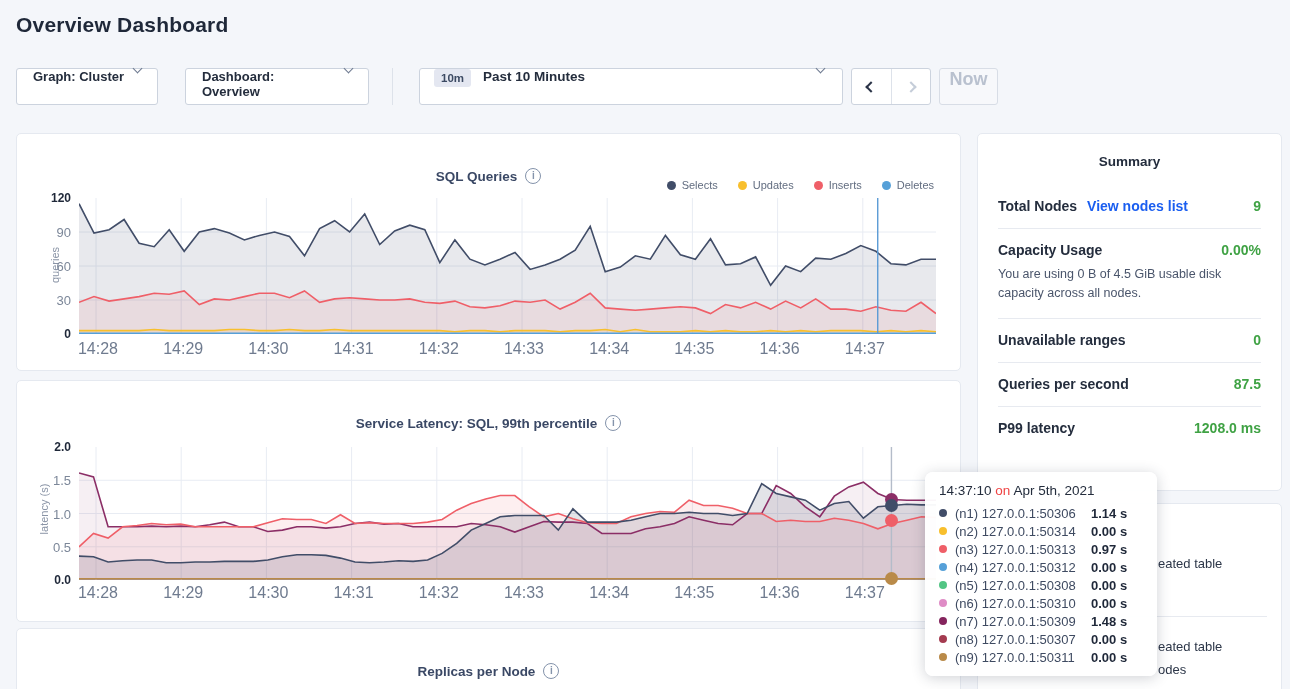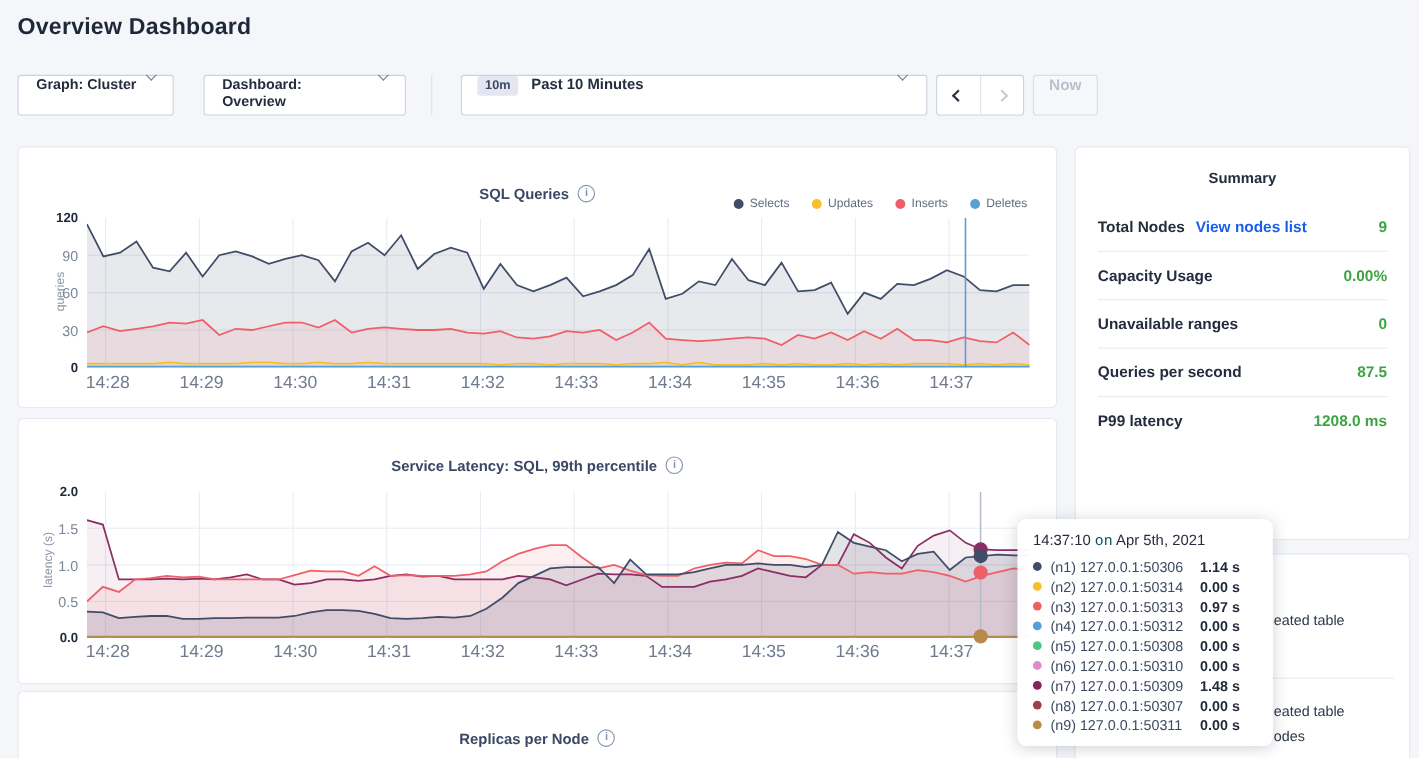--- a/index.html
+++ b/index.html
@@ -17,21 +17,21 @@
   .toolbar-divider { position:absolute; left:392px; top:68px; width:1px; height:37px; background:#dde2ea; }
   .timepicker { position:absolute; left:419px; top:68px; width:424px; height:37px; justify-content:flex-start; padding:0 14px; gap:12px; }
   .time-badge { background:#e4e7f1; color:#3c4a63; font-size:11.5px; font-weight:700; border-radius:3px; padding:3px 7px; }
   .time-label { font-size:13.5px; font-weight:700; }
   .timepicker .chev { position:absolute; right:18px; }
   .nav-group { position:absolute; left:851px; top:68px; width:80px; height:37px; background:#fff; border:1px solid #ccd3de; border-radius:3px; display:flex; }
   .nav-cell { flex:1; display:flex; align-items:center; justify-content:center; cursor:pointer; }
   .nav-cell + .nav-cell { border-left:1px solid #dde2ea; }
   .chev-left { width:8px; height:8px; border-left:2px solid #2a3347; border-bottom:2px solid #2a3347; transform:rotate(45deg); }
   .chev-right { width:8px; height:8px; border-right:2px solid #c5cdd9; border-top:2px solid #c5cdd9; transform:rotate(45deg); }
-  .now-btn { position:absolute; left:939px; top:68px; width:59px; height:37px; font-size:14px; font-weight:700; color:#b9c1cf; background:#f7f8fb; border:1px solid #d8dde6; }
+  .now-btn { position:absolute; left:939px; top:68px; width:59px; height:37px; font-size:18px; font-weight:700; color:#b9c1cf; background:#f7f8fb; border:1px solid #d8dde6; }
 
   
   .card { position:absolute; background:#fff; border:1px solid #e5e9f0; border-radius:5px; }
   .card-sql      { left:16px; top:133px; width:945px; height:238px; }
   .card-latency  { left:16px; top:380px; width:945px; height:242px; }
   .card-replicas { left:16px; top:628px; width:945px; height:70px; }
   .card-summary  { left:977px; top:133px; width:305px; height:358px; }
   .card-events   { left:977px; top:503px; width:305px; height:200px; }
 
   .chart-title { position:absolute; top:34px; left:0; right:0; display:flex; align-items:center; justify-content:center; gap:8px; font-size:13.5px; font-weight:700; color:#3a4865; }
@@ -59,21 +59,21 @@
   .srow-sub { margin-top:7px; font-size:12.5px; line-height:1.55; color:#4a556b; }
 
   
   .event-frag { position:absolute; font-size:13px; color:#2c3648; }
   .event-divider { position:absolute; left:16px; right:14px; height:1px; background:#e7eaf0; }
 
   
   .tooltip { position:absolute; left:925px; top:472px; width:232px; min-height:203px; background:rgba(255,255,255,0.96);
              border-radius:8px; box-shadow:0 2px 14px rgba(40,50,70,0.22); padding:11px 14px 10px 14px; z-index:50; }
   .tt-header { font-size:13.5px; color:#242d3d; margin-bottom:6px; }
-  .tt-on { color:#0c4a6e;font-family:Liberation Mono, monospace; }
+  .tt-on { color:#ef4444; }
   .tt-row { display:flex; align-items:center; gap:8px; height:18px; font-size:13px; color:#3e4a61; }
   .tt-dot { width:8px; height:8px; border-radius:50%; flex:0 0 auto; }
   .tt-value { margin-left:auto; font-weight:700; color:#1f2839; width:52px; }
 </style>
 </head>
 <body>
 
 <div class="app">
 
   <h1 class="page-title">Overview Dashboard</h1>
@@ -237,20 +237,21 @@
           <span class="srow-label">Total Nodes</span>
           <a class="srow-link">View nodes list</a>
           <span class="srow-value">9</span>
         </div>
       </div>
       <div class="srow">
         <div class="srow-top">
           <span class="srow-label">Capacity Usage</span>
           <span class="srow-value">0.00%</span>
         </div>
+        <div class="srow-sub">You are using 0 B of 4.5 GiB usable disk capacity across all nodes.</div>
       </div>
       <div class="srow">
         <div class="srow-top">
           <span class="srow-label">Unavailable ranges</span>
           <span class="srow-value">0</span>
         </div>
       </div>
       <div class="srow">
         <div class="srow-top">
           <span class="srow-label">Queries per second</span>

